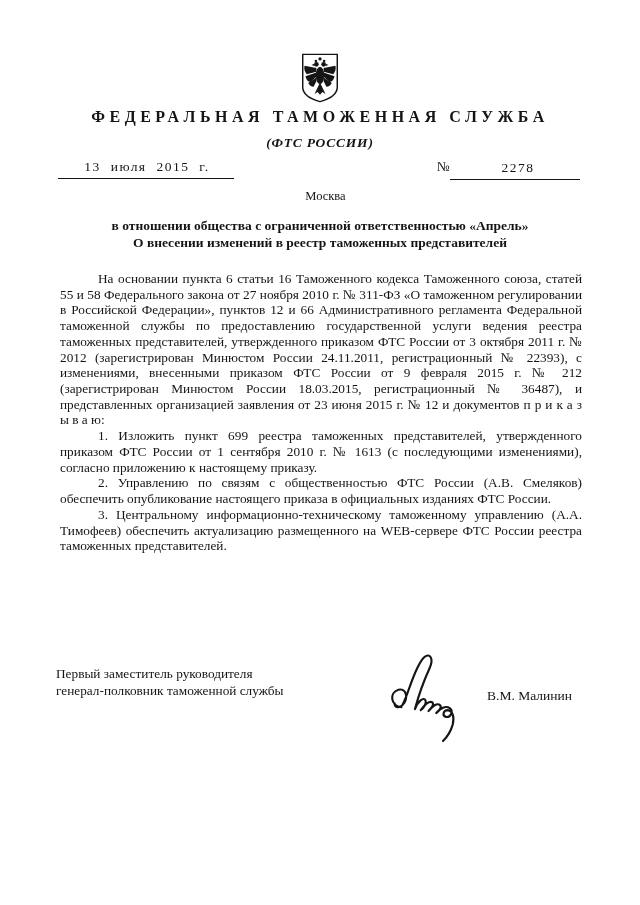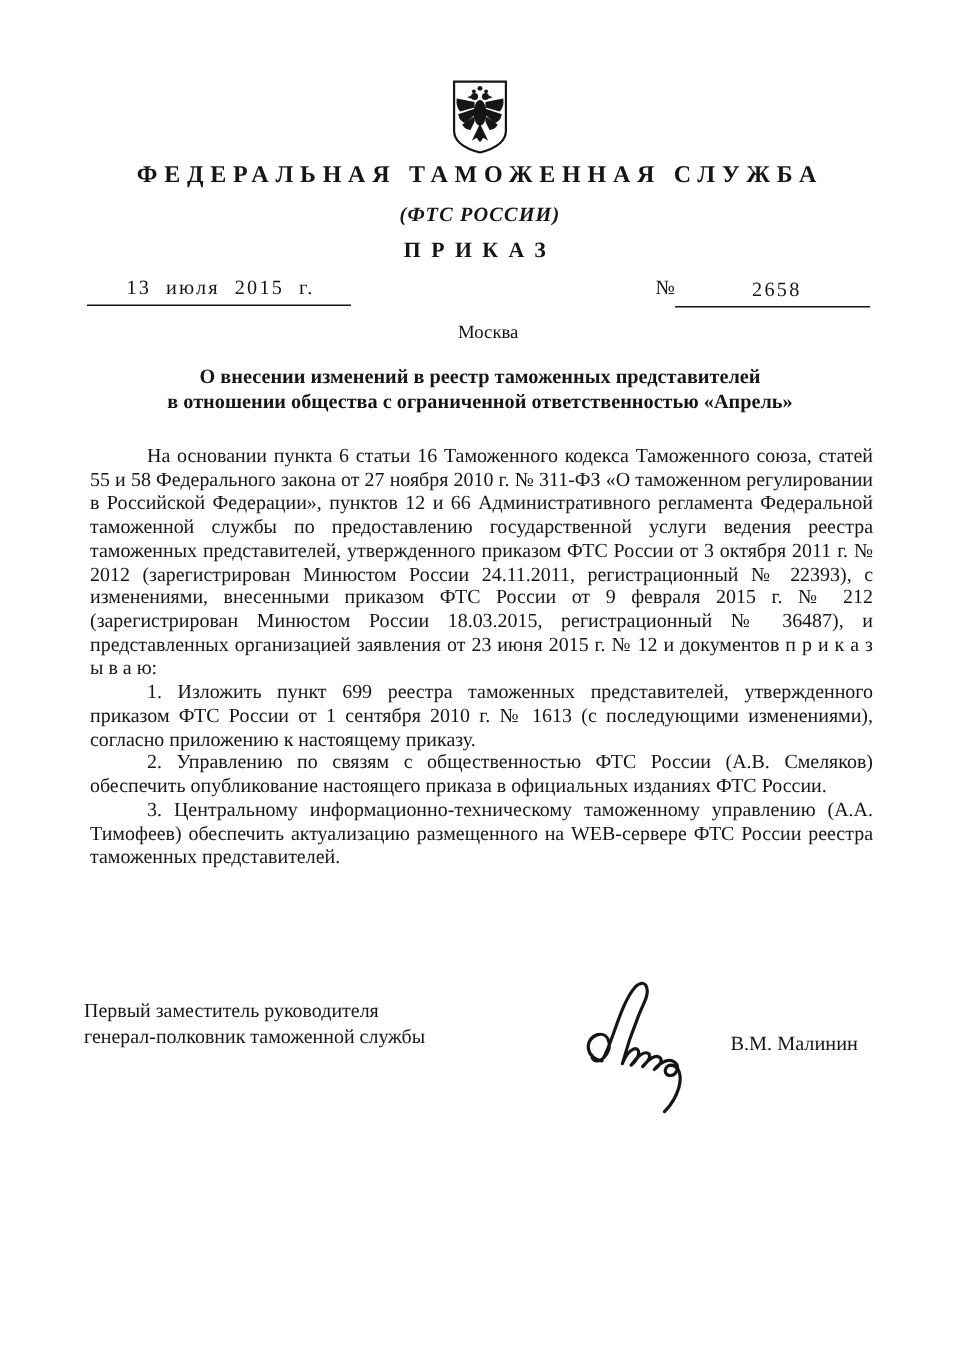--- a/index.html
+++ b/index.html
@@ -95,32 +95,31 @@
         <path d="M18,22 L6,26 Q7,31.5 11.5,32.5 L18,26.5 Z"></path>
         <path d="M26,22 L38,26 Q37,31.5 32.5,32.5 L26,26.5 Z"></path>
         <path d="M18,27.5 L9,33.5 Q11,37.5 15,37.5 L18,31.5 Z"></path>
         <path d="M26,27.5 L35,33.5 Q33,37.5 29,37.5 L26,31.5 Z"></path>
         <path d="M22,33 L16,45.5 L19.4,43.3 L22,46.5 L24.6,43.3 L28,45.5 Z"></path>
       </g>
     </svg>
 
     <div class="agency">ФЕДЕРАЛЬНАЯ ТАМОЖЕННАЯ СЛУЖБА</div>
     <div class="abbr">(ФТС РОССИИ)</div>
-    <div class="doctype">ПРИКАЗ</div>
 
     <div class="dateline">
       <span class="date-field">13 июля 2015 г.</span>
-      <span class="number-field"><span class="number-sign">№</span><span class="number-value">2658</span></span>
+      <span class="number-field"><span class="number-sign">№</span><span class="number-value">2278</span></span>
     </div>
 
     <div class="city">Москва</div>
 
     <div class="title">
+      <div>в отношении общества с ограниченной ответственностью «Апрель»</div>
       <div>О внесении изменений в реестр таможенных представителей</div>
-      <div>в отношении общества с ограниченной ответственностью «Апрель»</div>
     </div>
   </div>
 
   <div class="body-text">
     <p>На основании пункта 6 статьи 16 Таможенного кодекса Таможенного союза, статей 55 и 58 Федерального закона от 27 ноября 2010 г. № 311-ФЗ «О таможенном регулировании в Российской Федерации», пунктов 12 и 66 Административного регламента Федеральной таможенной службы по предоставлению государственной услуги ведения реестра таможенных представителей, утвержденного приказом ФТС России от 3 октября 2011 г. № 2012 (зарегистрирован Минюстом России 24.11.2011, регистрационный № 22393), с изменениями, внесенными приказом ФТС России от 9 февраля 2015 г. № 212 (зарегистрирован Минюстом России 18.03.2015, регистрационный № 36487), и представленных организацией заявления от 23 июня 2015 г. № 12 и документов п р и к а з ы в а ю:</p>
     <p>1. Изложить пункт 699 реестра таможенных представителей, утвержденного приказом ФТС России от 1 сентября 2010 г. № 1613 (с последующими изменениями), согласно приложению к настоящему приказу.</p>
     <p>2. Управлению по связям с общественностью ФТС России (А.В. Смеляков) обеспечить опубликование настоящего приказа в официальных изданиях ФТС России.</p>
     <p>3. Центральному информационно-техническому таможенному управлению (А.А. Тимофеев) обеспечить актуализацию размещенного на WEB-сервере ФТС России реестра таможенных представителей.</p>
   </div>
 

